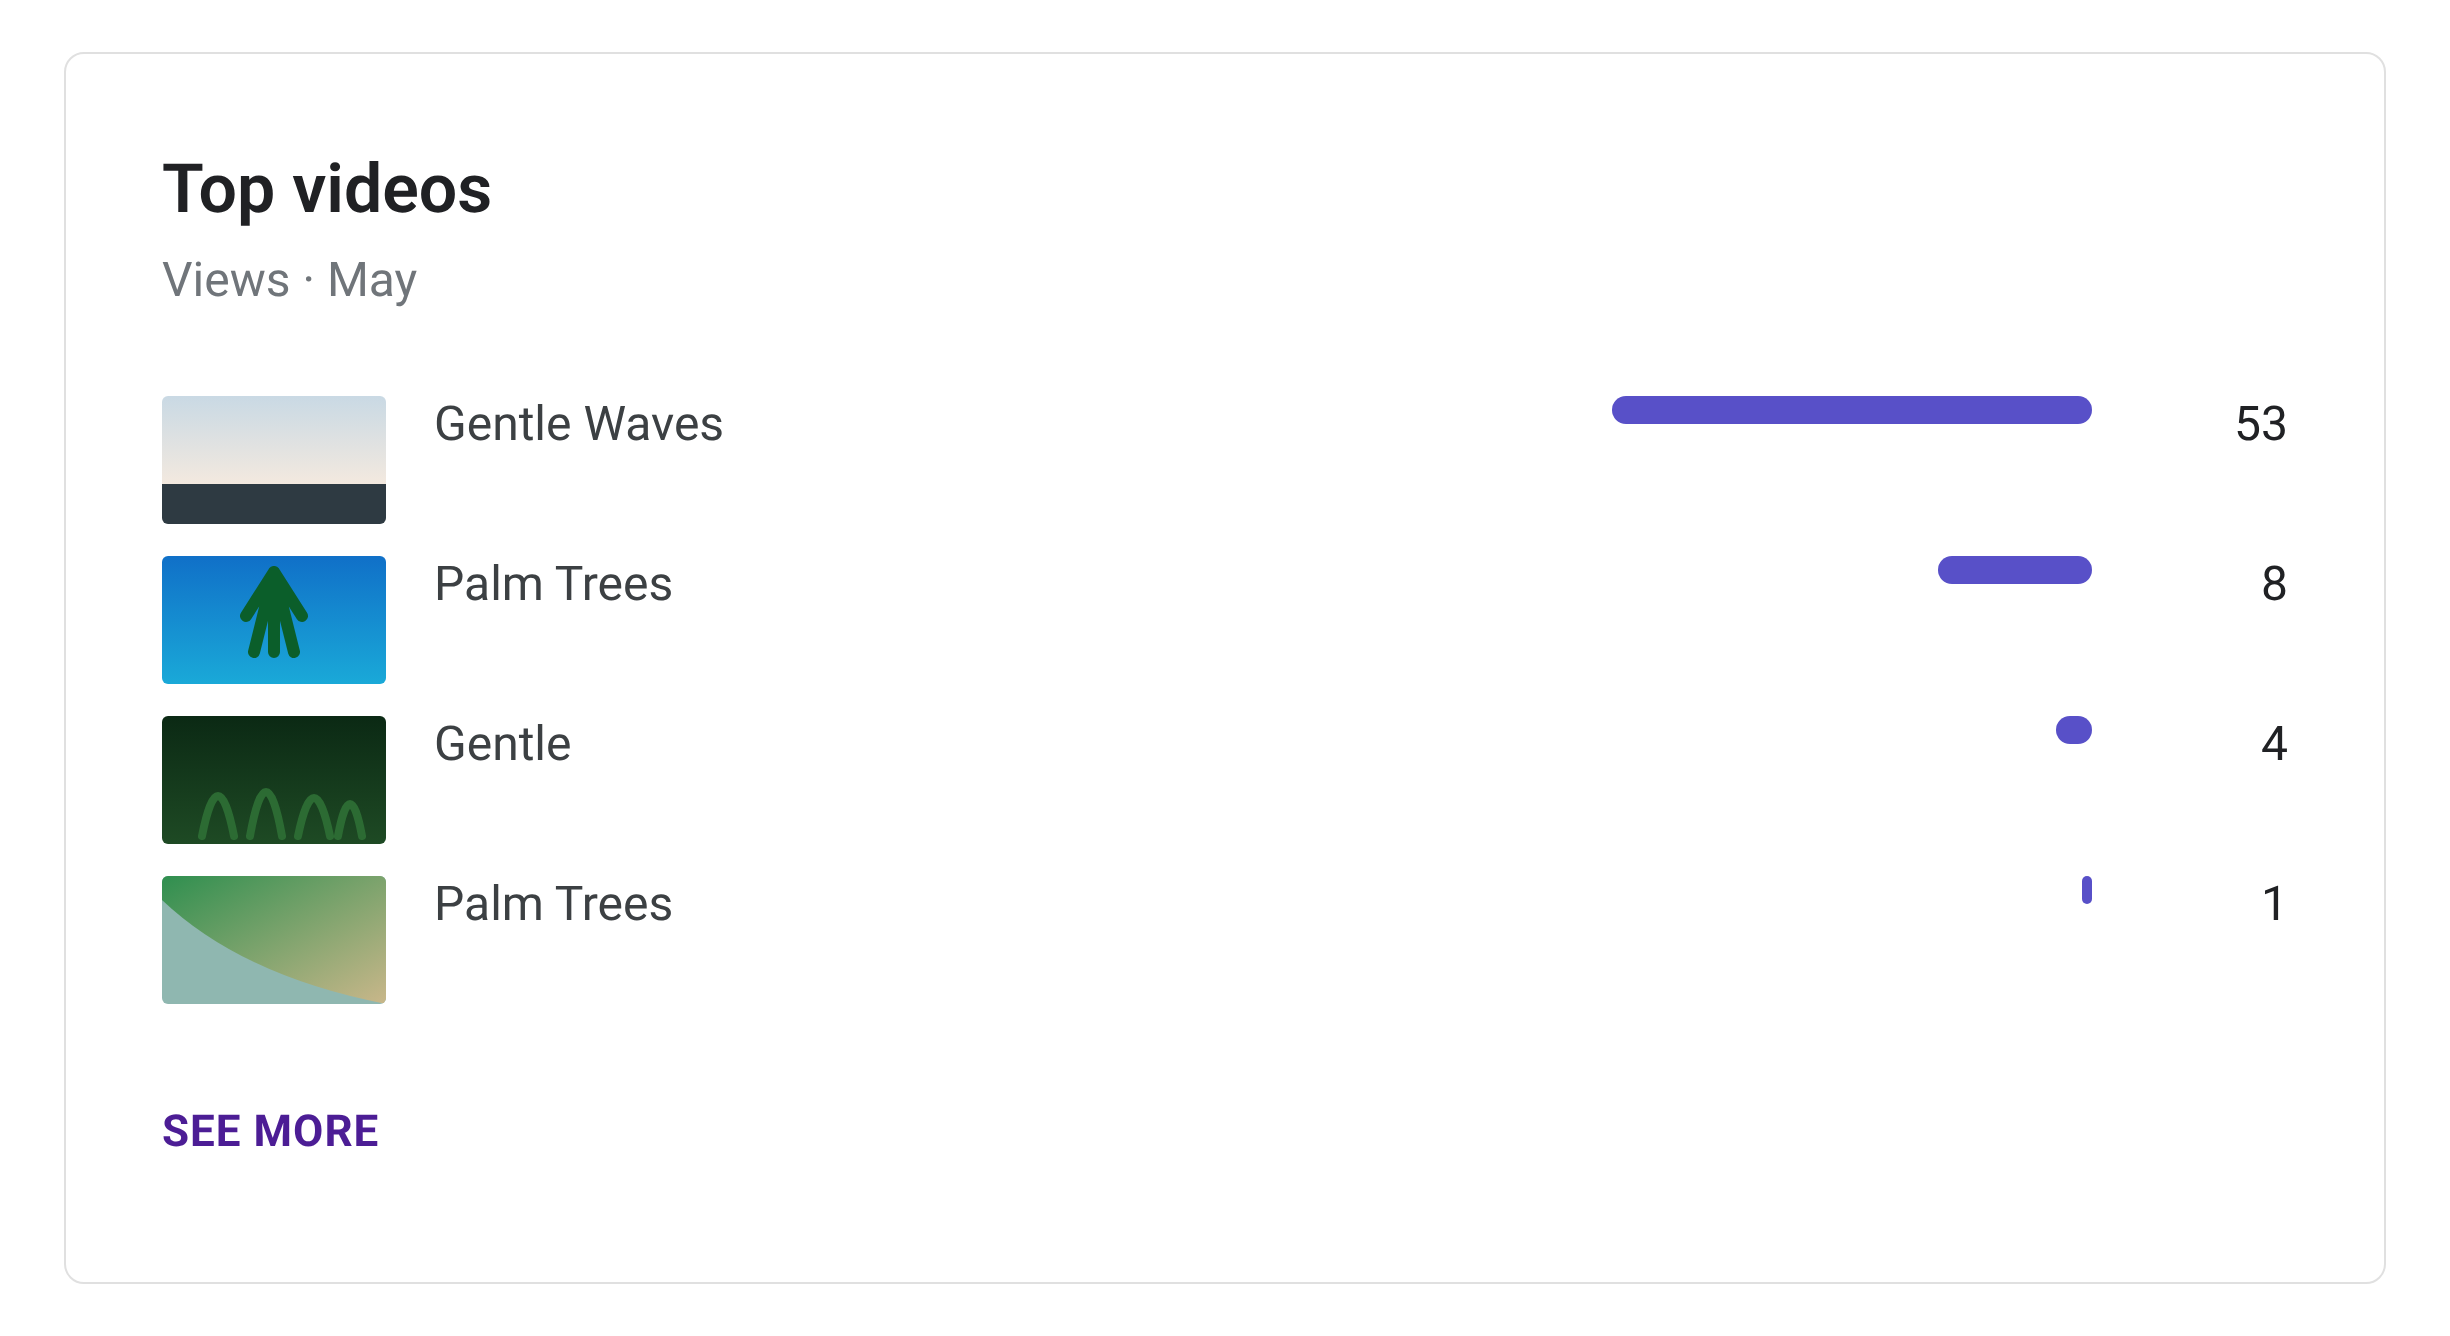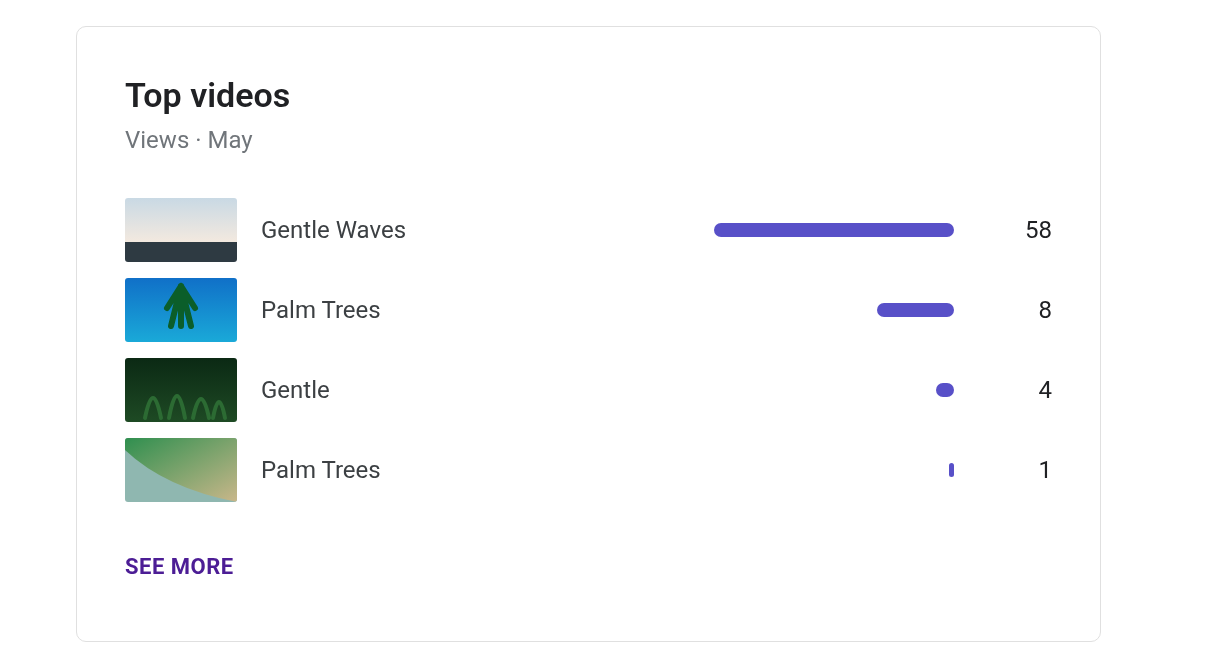--- a/index.html
+++ b/index.html
@@ -9,44 +9,43 @@
     width: 1225px;
     height: 668px;
     background: #ffffff;
     font-family: Roboto, "Helvetica Neue", Arial, sans-serif;
     color: #202124;
   }
   .card {
     position: absolute;
     left: 32px;
     top: 26px;
-    width: 1025px;
+    width: 1161px;
     height: 616px;
     border: 1px solid #e0e0e0;
     border-radius: 10px;
     background: #ffffff;
     padding: 48px;
-    margin-left: 44px;
   }
   .card-title {
     font-size: 34px;
     font-weight: 600;
     color: #202124;
     line-height: 1.2;
     margin-bottom: 10px;
   }
   .card-subtitle {
     font-size: 24px;
     color: #70757a;
     margin-bottom: 44px;
   }
   .rows { display: flex; flex-direction: column; gap: 16px; }
   .row {
     display: flex;
-    align-items: center;
+    align-items: flex-start;
     height: 64px;
   }
   .thumb-wrap {
     width: 112px;
     height: 64px;
     border-radius: 3px;
     overflow: hidden;
     flex: 0 0 auto;
     margin-right: 24px;
   }
@@ -121,21 +120,21 @@
           </linearGradient>
             </defs>
           <rect width="112" height="44" fill="url(#g0)"></rect>
           <rect y="44" width="112" height="20" fill="#2e3a42"></rect>
         </svg>
       </div>
       <div class="title">Gentle Waves</div>
       <div class="bar-area">
         <div class="bar" style="width: 240px; background: rgb(88, 80, 200);"></div>
       </div>
-      <div class="value">58</div>
+      <div class="value">53</div>
     </div>
 
     <div class="row">
       <div class="thumb-wrap">
         <svg class="thumb t1" viewBox="0 0 112 64" preserveAspectRatio="none" aria-hidden="true">
           <defs>
               <linearGradient id="g1" x1="0" y1="0" x2="0" y2="1">
             <stop class="a" offset="0"></stop>
                 <stop class="b" offset="1"></stop>
           </linearGradient>

